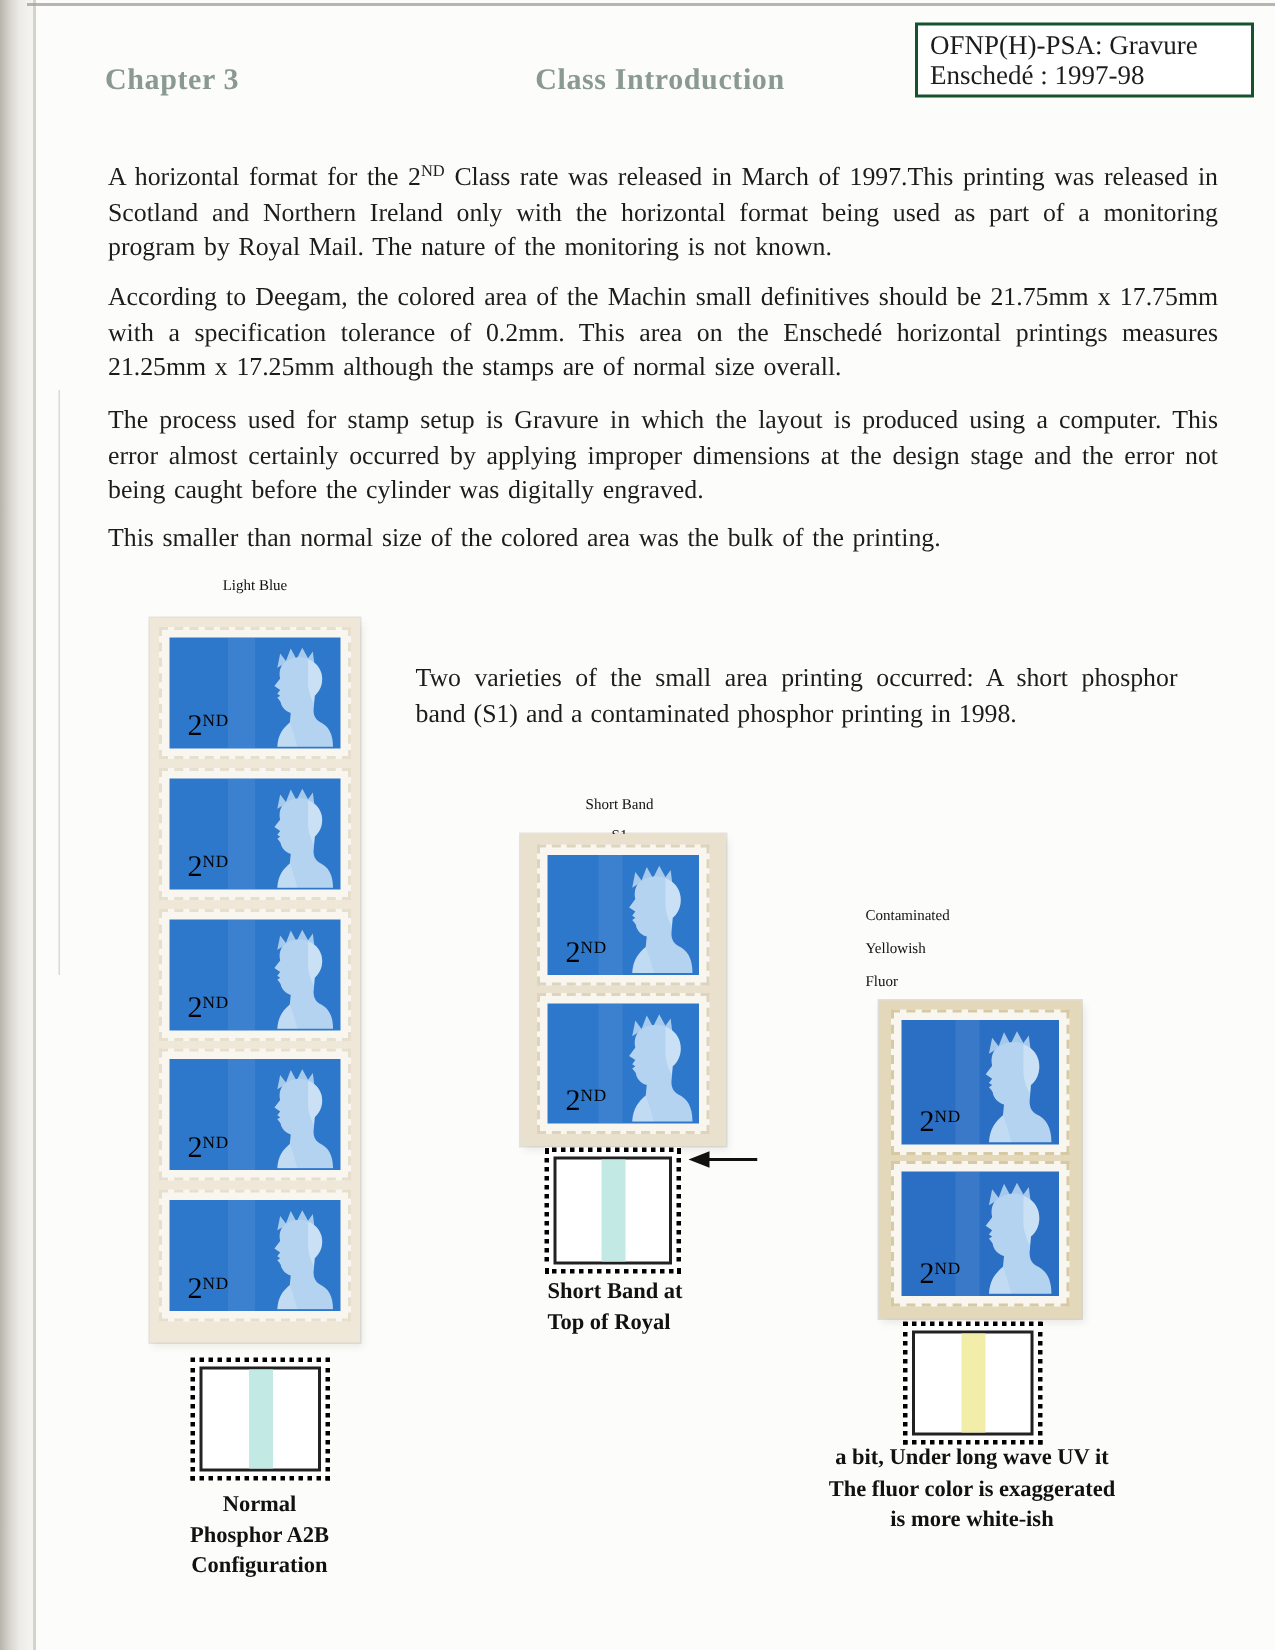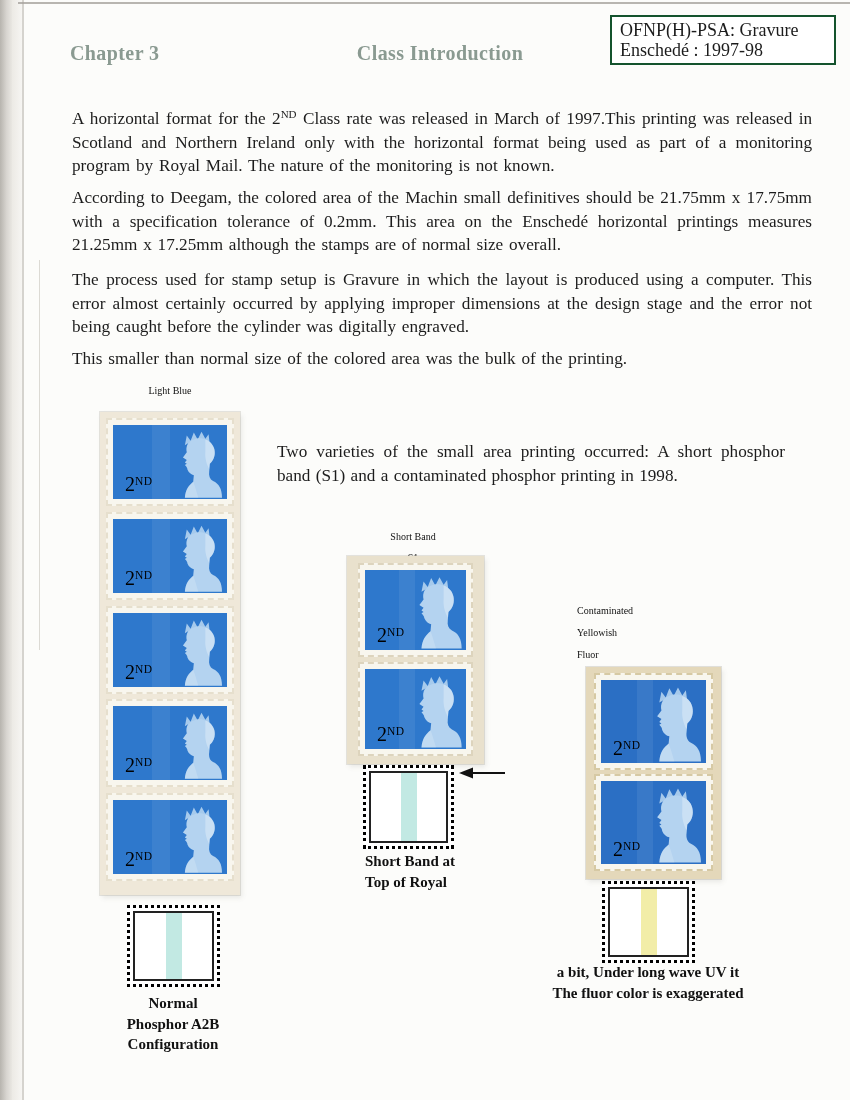--- a/index.html
+++ b/index.html
@@ -231,13 +231,14 @@
   <div>Phosphor A2B</div>
   <div>Configuration</div>
 </div>
 <div class="caption cap-short">
   <div>Short Band at</div>
   <div>Top of Royal</div>
 </div>
 <div class="caption cap-fluor">
   <div>a bit, Under long wave UV it</div>
   <div>The fluor color is exaggerated</div>
+  <div>is more white-ish</div>
 </div>
 
 </body></html>

